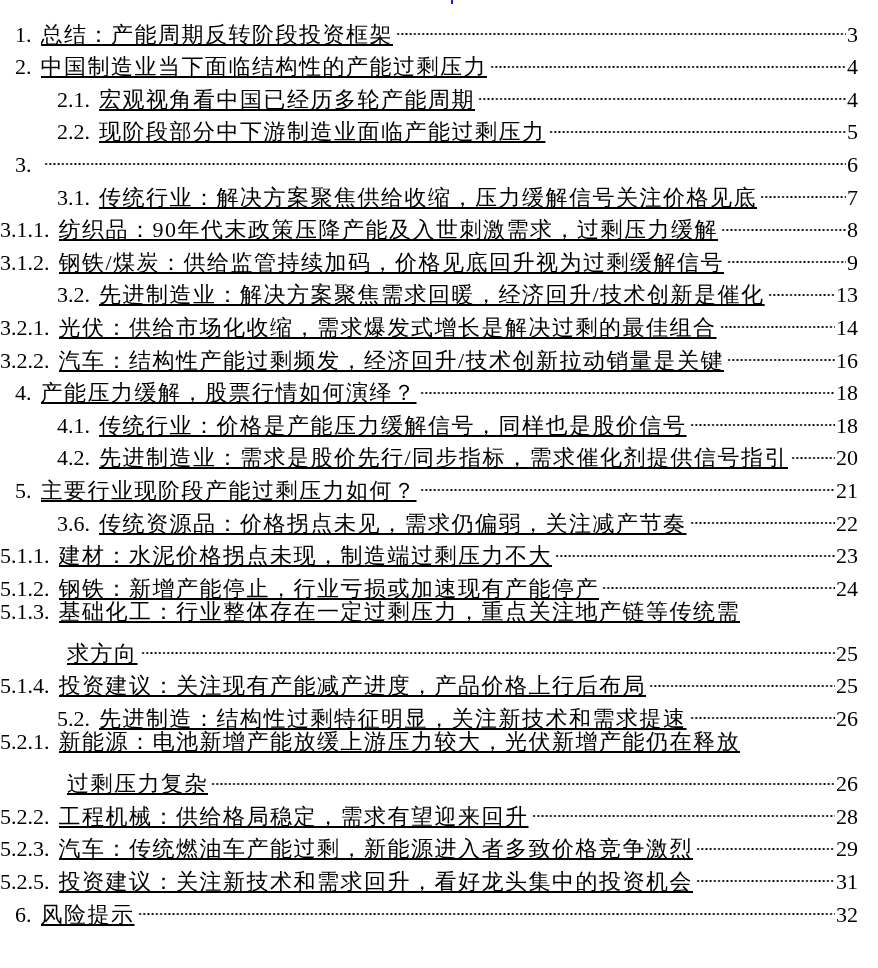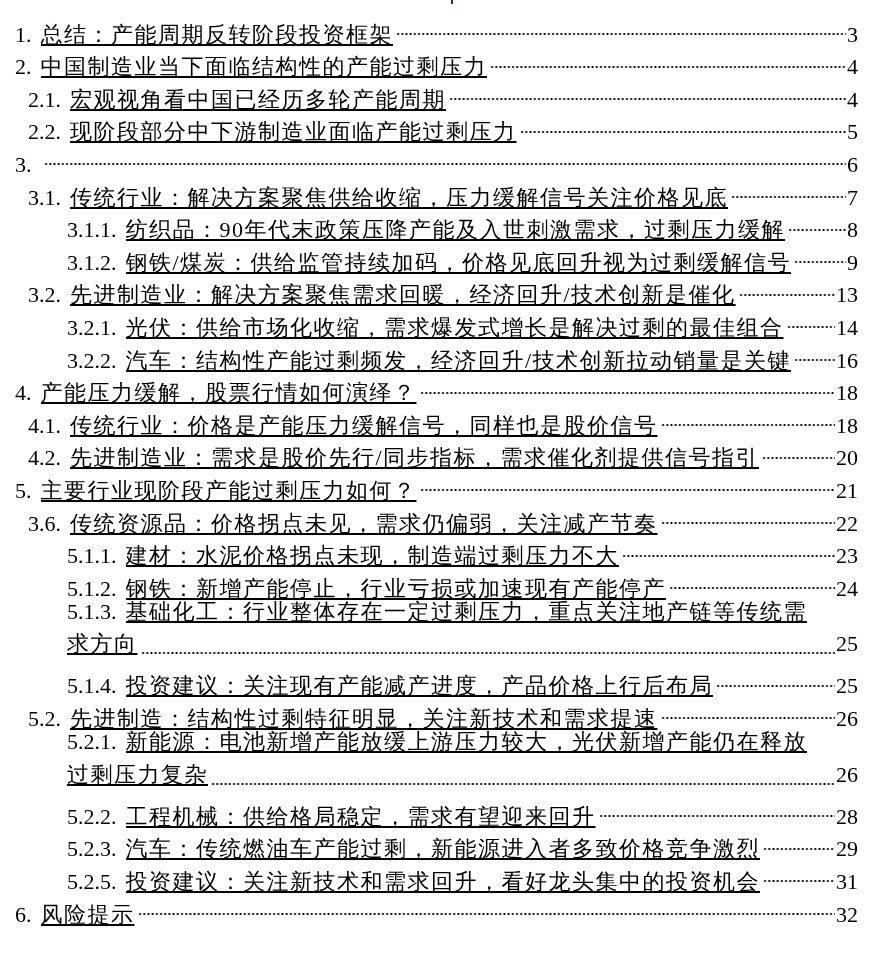--- a/index.html
+++ b/index.html
@@ -39,22 +39,22 @@
   .line {
     display: flex;
     align-items: baseline;
     height: 32.6px;
     line-height: 32.6px;
     font-size: 22px;
     white-space: nowrap;
     padding-right: 20px;
   }
   .lvl-1 .line { padding-left: 15px; }
-  .lvl-2 .line { padding-left: 28px; }
-  .lvl-3 .line { padding-left: 67px; }
+  .lvl-2 .line { padding-left: 57px; }
+  .lvl-3 .line { }
   .num {
     margin-right: 9px;
     letter-spacing: 0px;
   }
   .title {
     flex: 0 1 auto;
     overflow: hidden;
     letter-spacing: 1.5px;
     text-decoration: underline;
   }
@@ -68,21 +68,20 @@
     background-size: 4.2px 4.2px;
     background-repeat: repeat-x;
     background-position: 0 23px;
   }
   .page {
     flex: 0 0 auto;
     letter-spacing: 0;
   }
   .wrap-line {
     padding-left: 67px !important;
-    align-items: flex-end;
   }
 </style>
 </head>
 <body>
 
 <div class="blue-mark"></div>
 
 <div class="toc">
 
   <a class="toc-entry lvl-1">

